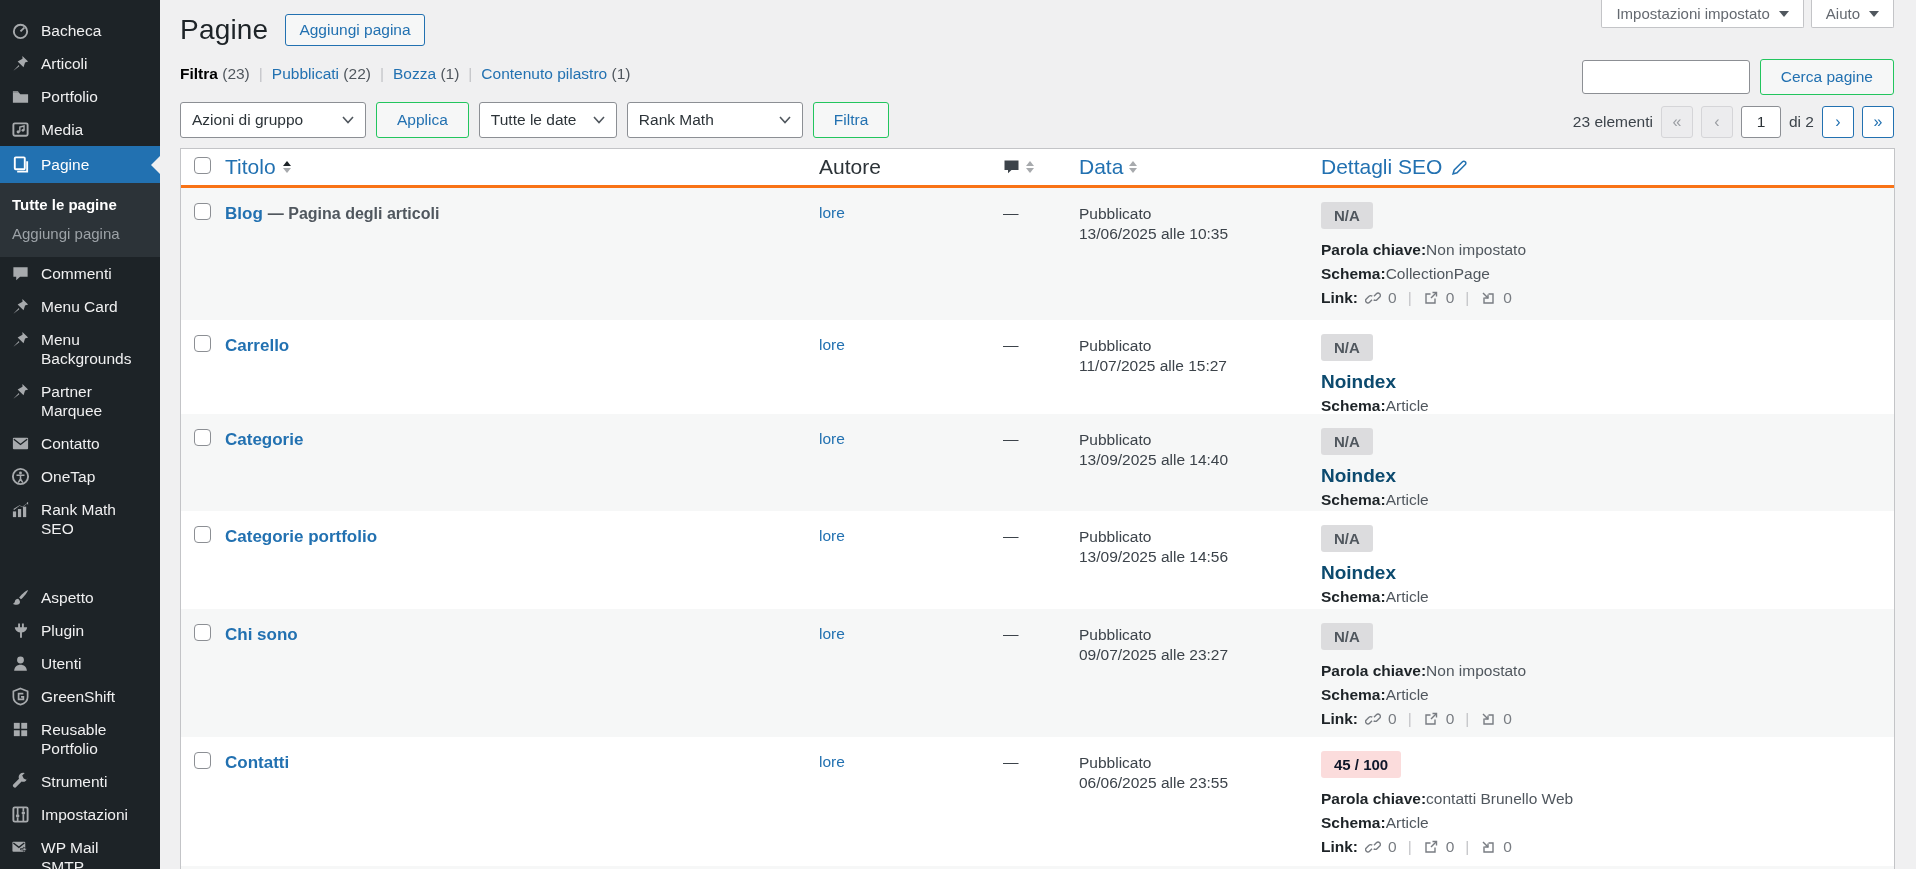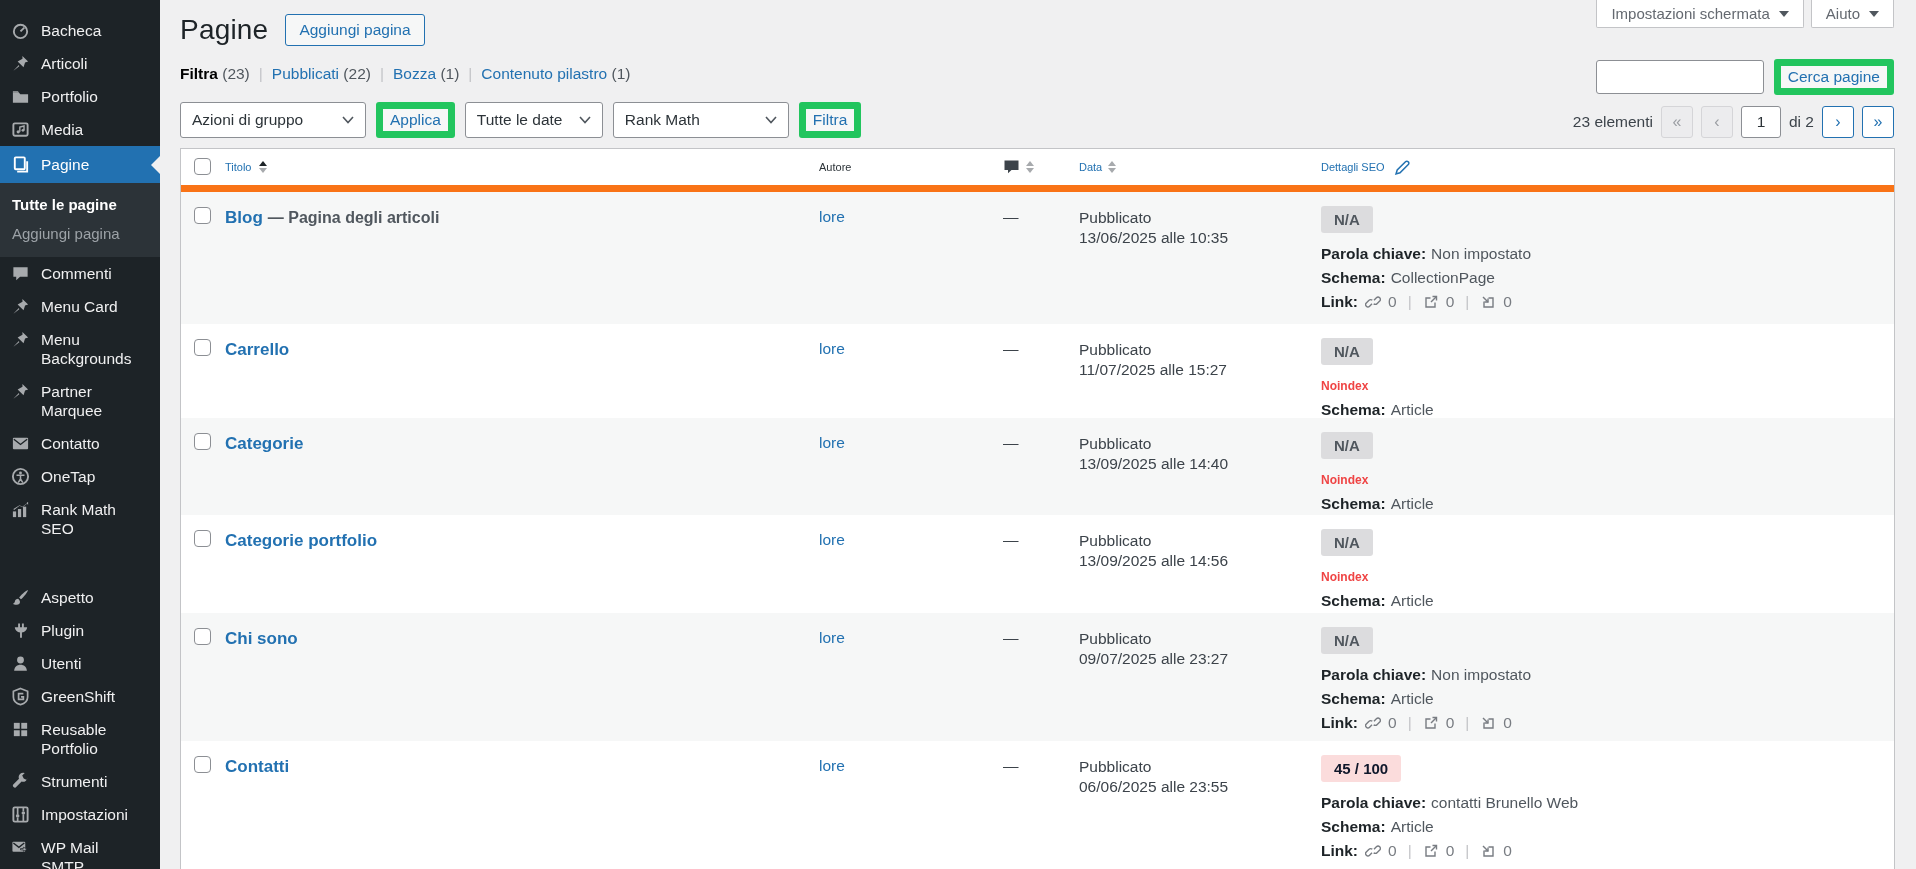--- a/index.html
+++ b/index.html
@@ -35,39 +35,39 @@
   .views{position:absolute;left:20px;top:65px;font-size:15.5px;display:flex;gap:9px;align-items:center}
   .vbar{color:#c3c4c7}
   .view-link{color:#2271b1;cursor:pointer}
   .view-current{color:#000;font-weight:600;cursor:pointer}
   .count{color:#50575e;font-weight:400}
   .tablenav{position:absolute;left:20px;top:102px;display:flex;gap:10px;align-items:center}
   .select{height:36px;background:#fff;border:1px solid #8c8f94;border-radius:3px;
           display:flex;align-items:center;justify-content:space-between;
           padding:0 11px;font-size:15.5px;color:#2c3338;cursor:pointer;box-sizing:border-box}
   .w1{width:186px}.w2{width:138px}.w3{width:176px}
-  .btn{height:36px;padding:0 7px;background:#f6f7f7;border:7px solid #22c55e;border-radius:3px;
+  .btn{height:36px;padding:0 20px;background:#f6f7f7;border:1px solid #22c55e;border-radius:3px;
        color:#2271b1;font-size:15.5px;display:flex;align-items:center;cursor:pointer;box-sizing:border-box}
   .search{position:absolute;top:59px;right:22px;display:flex;gap:10px;align-items:center}
   .search-input{width:168px;height:34px;border:1px solid #8c8f94;border-radius:3px;background:#fff;
                 box-sizing:border-box;font-size:15.5px;padding:0 8px}
   .pages{position:absolute;top:106px;right:22px;display:flex;align-items:center;gap:8px;
          font-size:15.5px;color:#3c434a}
   .total{margin-right:0}
   .pg{width:32px;height:32px;border-radius:3px;display:flex;align-items:center;justify-content:center;
       font-size:16px;box-sizing:border-box}
   .pg.disabled{background:#ececee;border:1px solid #d5d5d8;color:#9b9ea3}
   .pg.active{background:#fff;border:1px solid #2271b1;color:#2271b1;cursor:pointer}
   .page-input{width:40px;height:32px;border:1px solid #8c8f94;border-radius:3px;text-align:center;
               font-size:15.5px;color:#2c3338;box-sizing:border-box}
   
   .table{position:absolute;left:20px;top:148px;width:1715px;background:#fff;
          border:1px solid #c3c4c7;box-sizing:border-box}
   .thead,.row{display:grid;grid-template-columns:44px 594px 184px 76px 242px auto}
-  .thead{height:36px;align-items:center;border-bottom:7px solid #f97316;font-size:11px}
+  .thead{height:36px;align-items:center;border-bottom:3px solid #f97316;font-size:21px}
   .thead .cb{padding:0 0 0 13px}
   .h-title{color:#2271b1;display:flex;gap:7px;align-items:center;cursor:pointer}
   .h-autore{color:#2c3338}
   .h-comments{display:flex;gap:6px;align-items:center;cursor:pointer}
   .h-data{color:#2271b1;display:flex;gap:6px;align-items:center;cursor:pointer}
   .h-seo{color:#2271b1;display:flex;gap:9px;align-items:center;cursor:pointer}
   .sorts{display:inline-flex;flex-direction:column;gap:2px}
   .tri-up{width:0;height:0;border-left:4px solid transparent;border-right:4px solid transparent;
           border-bottom:5px solid #a7aaad}
   .tri-down{width:0;height:0;border-left:4px solid transparent;border-right:4px solid transparent;
@@ -83,22 +83,22 @@
   .row-title{color:#2271b1;font-weight:600;font-size:17px;cursor:pointer;text-decoration:none}
   .post-state{color:#50575e;font-weight:600;font-size:16px;margin-left:5px}
   .author{color:#2271b1;cursor:pointer;text-decoration:none}
   .date-cell span{display:block;line-height:20px}
   .seo-cell{padding-top:14px}
   .badge{display:inline-block;padding:5px 13px;border-radius:3px;font-weight:bold;font-size:15px;
          margin-bottom:9px}
   .badge.na{background:#dcdcde;color:#50575e}
   .badge.bad{background:#fbdcdc;color:#0f172a}
   .seo-line{line-height:24px;color:#50575e;font-size:15.5px}
-  .seo-line b{color:#1d2327;font-weight:600;margin-right:5px}
-  .noindex{font-weight:600;color:#ef4444;line-height:24px;font-size:12px}
+  .seo-line b{color:#1d2327;font-weight:600;}
+  .noindex{font-weight:600;color:#0c4a6e;line-height:24px;font-size:19px}
   .linkline{display:flex;align-items:center;gap:7px;color:#787c82;line-height:24px}
   .linkline b{color:#1d2327;font-weight:600}
   .link-ic{width:16px;height:16px;color:#787c82}
   .vbar2{color:#c3c4c7;margin:0 4px}
 </style>
 </head>
 <body>
 
 <aside class="sidebar">
   <div class="nav">
@@ -256,21 +256,21 @@
       <span class="lbl">WP Mail SMTP</span>
     </div>
 
   </div>
 </aside>
 
 <div class="main">
 
   <div class="screen-tabs">
     <div class="stab">
-      <span>Impostazioni schermata</span>
+      <span>Impostazioni impostato</span>
       <span class="caret"></span>
     </div>
     <div class="stab">
       <span>Aiuto</span>
       <span class="caret"></span>
     </div>
   </div>
 
   <div class="titlebar">
     <h1>Pagine</h1>

